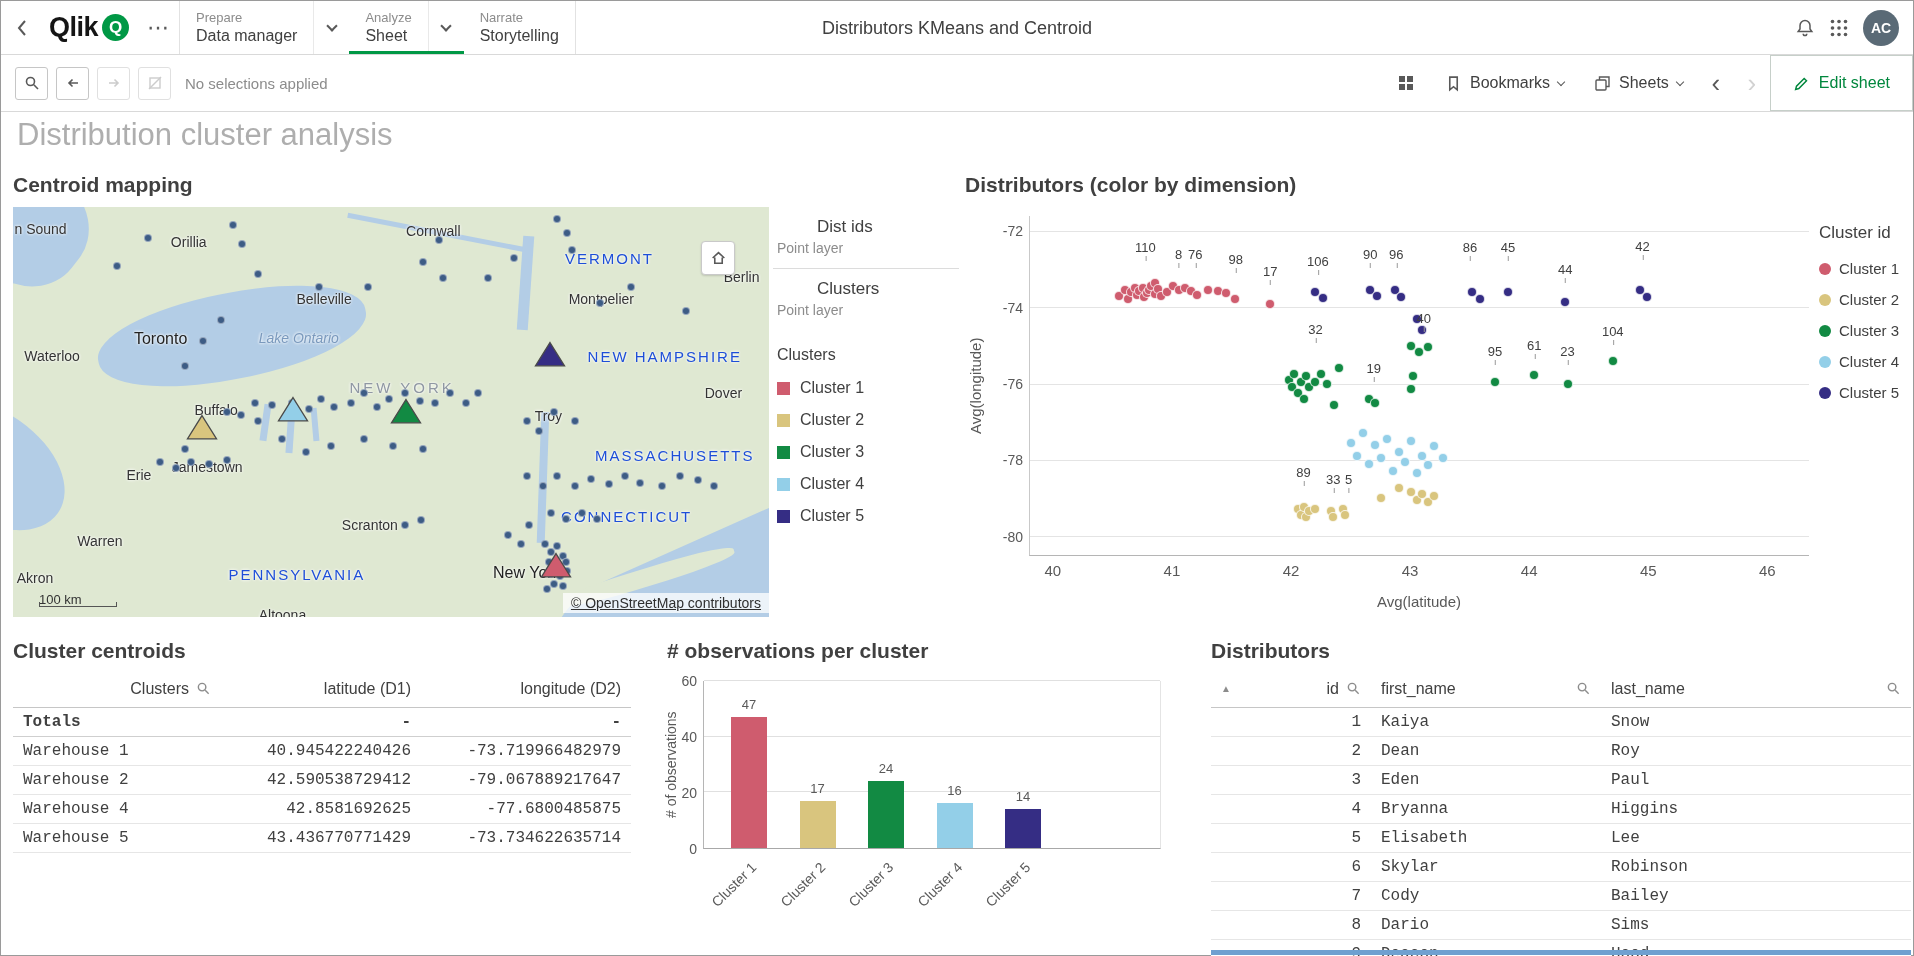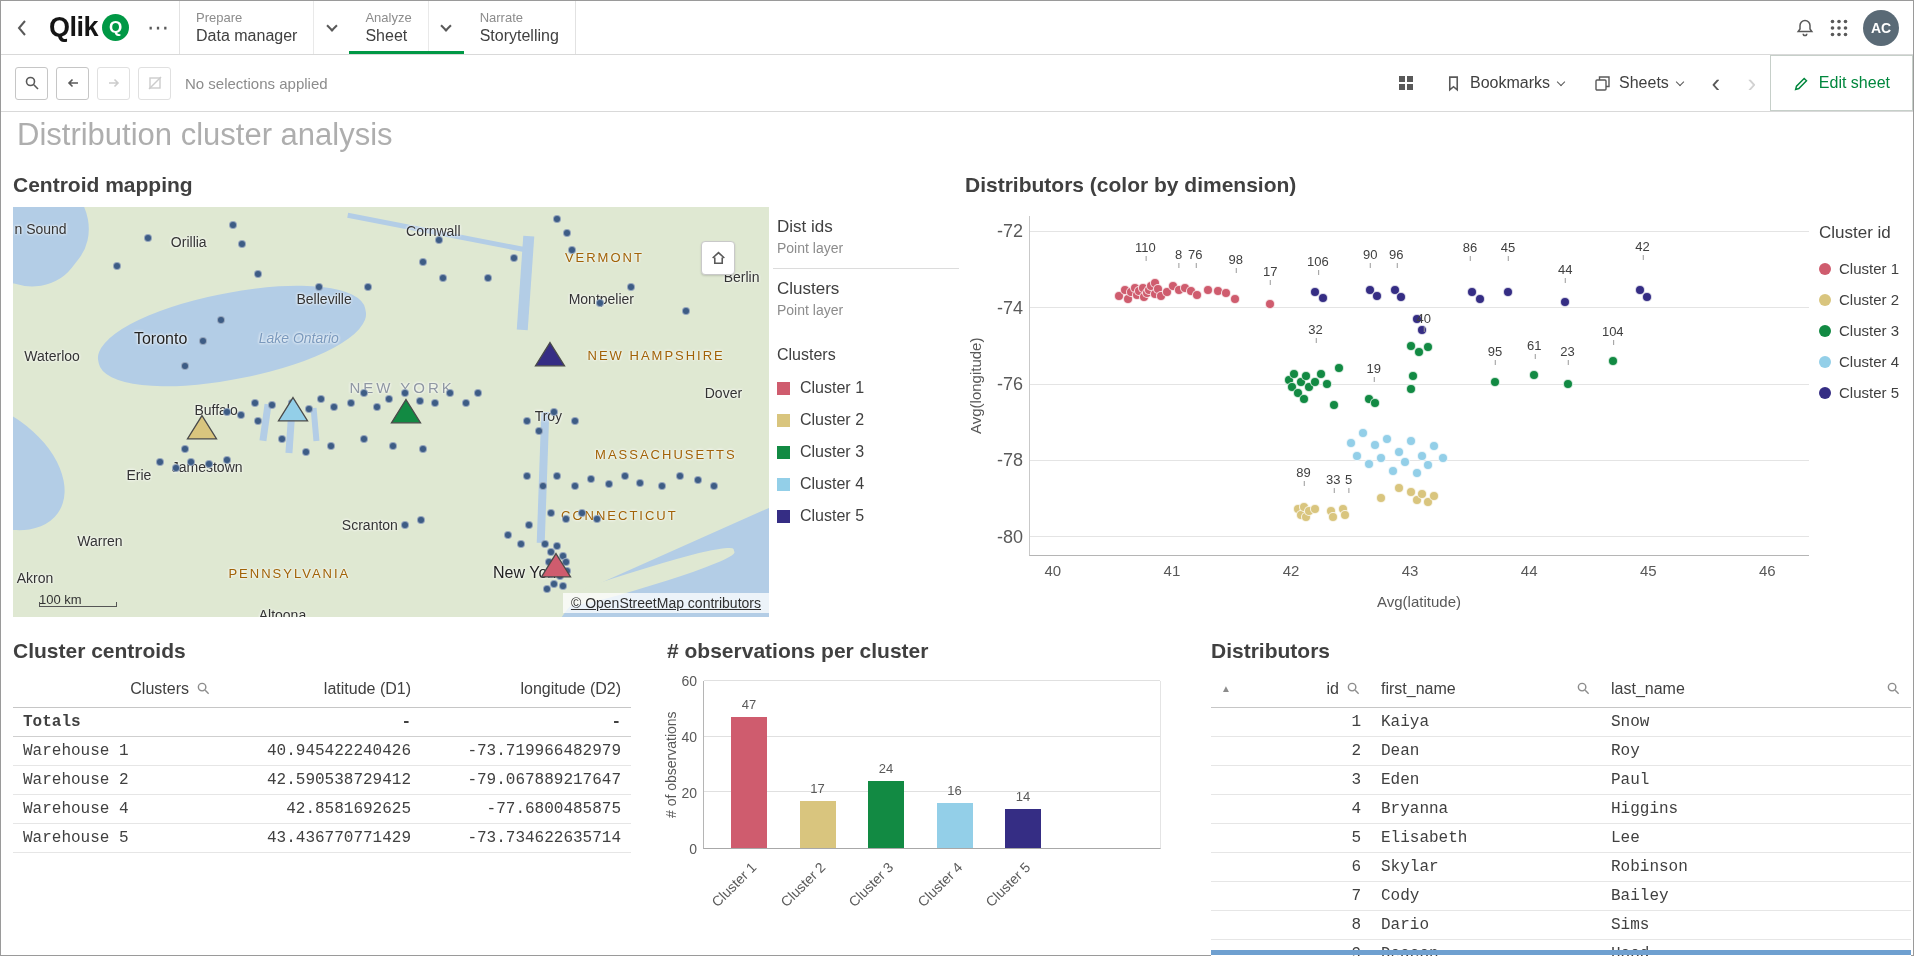--- a/index.html
+++ b/index.html
@@ -51,47 +51,47 @@
   #bar-title{left:666px;top:638px;}
   #dist-title{left:1210px;top:638px;}
 
   
   #map{position:absolute;left:12px;top:206px;width:756px;height:410px;background:#dfe8d2;overflow:hidden;cursor:grab;}
   .map-water{position:absolute;background:#b3cde6;z-index:1;}
   .map-land-strip{position:absolute;background:#dfe8d2;z-index:2;}
   .map-label{position:absolute;white-space:nowrap;z-index:3;text-shadow:0 0 3px rgba(255,255,255,.9),0 0 3px rgba(255,255,255,.9);}
   .plc-city{font-size:14px;color:#333;}
   .plc-citylg{font-size:16px;color:#222;}
-  .plc-region{font-size:13px;color:#a16207;letter-spacing:2px;text-align:right;}
+  .plc-region{font-size:15px;color:#1d4ed8;letter-spacing:2px;text-align:right;}
   .plc-regionlg{font-size:15px;color:#8f97a3;letter-spacing:3px;}
   .plc-lake{font-size:14px;color:#7a99bd;font-style:italic;}
   .map-dot{position:absolute;width:8px;height:8px;border-radius:50%;background:#3d5c85;border:1px solid rgba(255,255,255,.45);transform:translate(-50%,-50%);z-index:4;}
   .map-tri{position:absolute;transform:translate(-50%,-60%);z-index:5;line-height:0;}
   .map-home{position:absolute;top:34px;right:34px;width:34px;height:34px;background:#fff;border:1px solid #c9c9c9;border-radius:4px;display:flex;align-items:center;justify-content:center;z-index:6;box-shadow:0 1px 2px rgba(0,0,0,.15);cursor:pointer;}
   .map-scale{position:absolute;left:26px;bottom:10px;z-index:6;font-size:13px;color:#333;}
   .map-scale .bar{width:78px;height:5px;border:1px solid #555;border-top:none;margin-top:2px;}
   .map-attr{position:absolute;right:0;bottom:4px;background:rgba(255,255,255,.75);padding:2px 8px;font-size:14px;color:#2f2f2f;z-index:7;text-decoration:underline;cursor:pointer;}
 
   
   .map-side{position:absolute;left:772px;top:206px;width:186px;height:410px;background:#fff;}
   .layer-block{padding:10px 0 12px 4px;cursor:pointer;}
-  .layer-title{font-size:17px;color:#404040;}
+  .layer-title{font-size:17px;color:#404040;margin-left:40px;}
   .layer-sub{font-size:14px;color:#8c8c8c;margin-top:3px;}
   .hdiv{height:1px;background:#dcdcdc;}
   .legend-head{font-size:16px;color:#404040;margin:16px 0 8px 4px;}
   .legend-item{display:flex;align-items:center;gap:10px;padding:7px 0 7px 4px;font-size:16px;color:#404040;cursor:pointer;}
   .swatch{width:13px;height:13px;display:inline-block;flex:0 0 auto;}
   .swatch.round{border-radius:50%;width:12px;height:12px;}
   .legend-label{white-space:nowrap;}
 
   
   .vert-label{writing-mode:vertical-rl;transform:rotate(180deg);font-size:15px;color:#595959;text-align:center;}
   #scatter-ylabel{position:absolute;left:966px;top:215px;height:340px;}
   #scatter-yticks{position:absolute;left:984px;top:215px;width:38px;height:340px;}
-  .ytick{position:absolute;right:0;transform:translateY(-50%);font-size:18px;color:#595959;}
+  .ytick{position:absolute;right:0;transform:translateY(-50%);font-size:14px;color:#595959;}
   #scatter-plot{position:absolute;left:1028px;top:215px;width:780px;height:340px;border-left:1px solid #c9c9c9;border-bottom:1px solid #b5b5b5;}
   .hgrid{position:absolute;left:0;right:0;height:1px;background:#e4e4e4;}
   #scatter-xticks{position:absolute;left:1028px;top:561px;width:780px;height:20px;}
   .xtick{position:absolute;transform:translateX(-50%);font-size:15px;color:#595959;}
   #scatter-xlabel{position:absolute;left:1028px;top:592px;width:780px;text-align:center;font-size:15px;color:#595959;}
   .pt{position:absolute;width:10px;height:10px;border-radius:50%;transform:translate(-50%,-50%);border:1px solid rgba(255,255,255,.8);cursor:pointer;}
   .ptlabel{position:absolute;transform:translate(-50%,-100%);font-size:13px;color:#404040;padding-bottom:7px;}
   .ptlabel::after{content:"";position:absolute;left:50%;bottom:1px;width:1px;height:5px;background:#9a9a9a;}
   .scatter-legend{position:absolute;left:1818px;top:222px;width:94px;}
   .scatter-legend .legend-head{font-size:17px;margin:0 0 10px 0;}
@@ -158,20 +158,21 @@
           <i class="chev"></i>
         </span>
     </div>
     <div class="nav-item">
       <div class="nav-texts">
         <span class="nav-sec">Narrate</span>
         <span class="nav-val">Storytelling</span>
       </div>
     </div>
     <div class="vdiv"></div>
+    <div class="app-title">Distributors KMeans and Centroid</div>
     <div class="topbar-right">
       <button class="icon-btn">
         <svg width="20" height="20" viewBox="0 0 20 20">
             <path d="M10 2.5 a5 5 0 0 1 5 5 v3.5 l1.8 2.5 h-13.6 l1.8 -2.5 v-3.5 a5 5 0 0 1 5 -5 z" fill="none" stroke="#595959" stroke-width="1.5"></path>
             <path d="M8.2 15.8 a1.8 1.8 0 0 0 3.6 0" fill="none" stroke="#595959" stroke-width="1.5"></path>
           </svg>
       </button>
       <button class="icon-btn">
         <svg width="20" height="20" viewBox="0 0 20 20" fill="#595959">
           <circle cx="3.5" cy="3.5" r="1.8"></circle>

